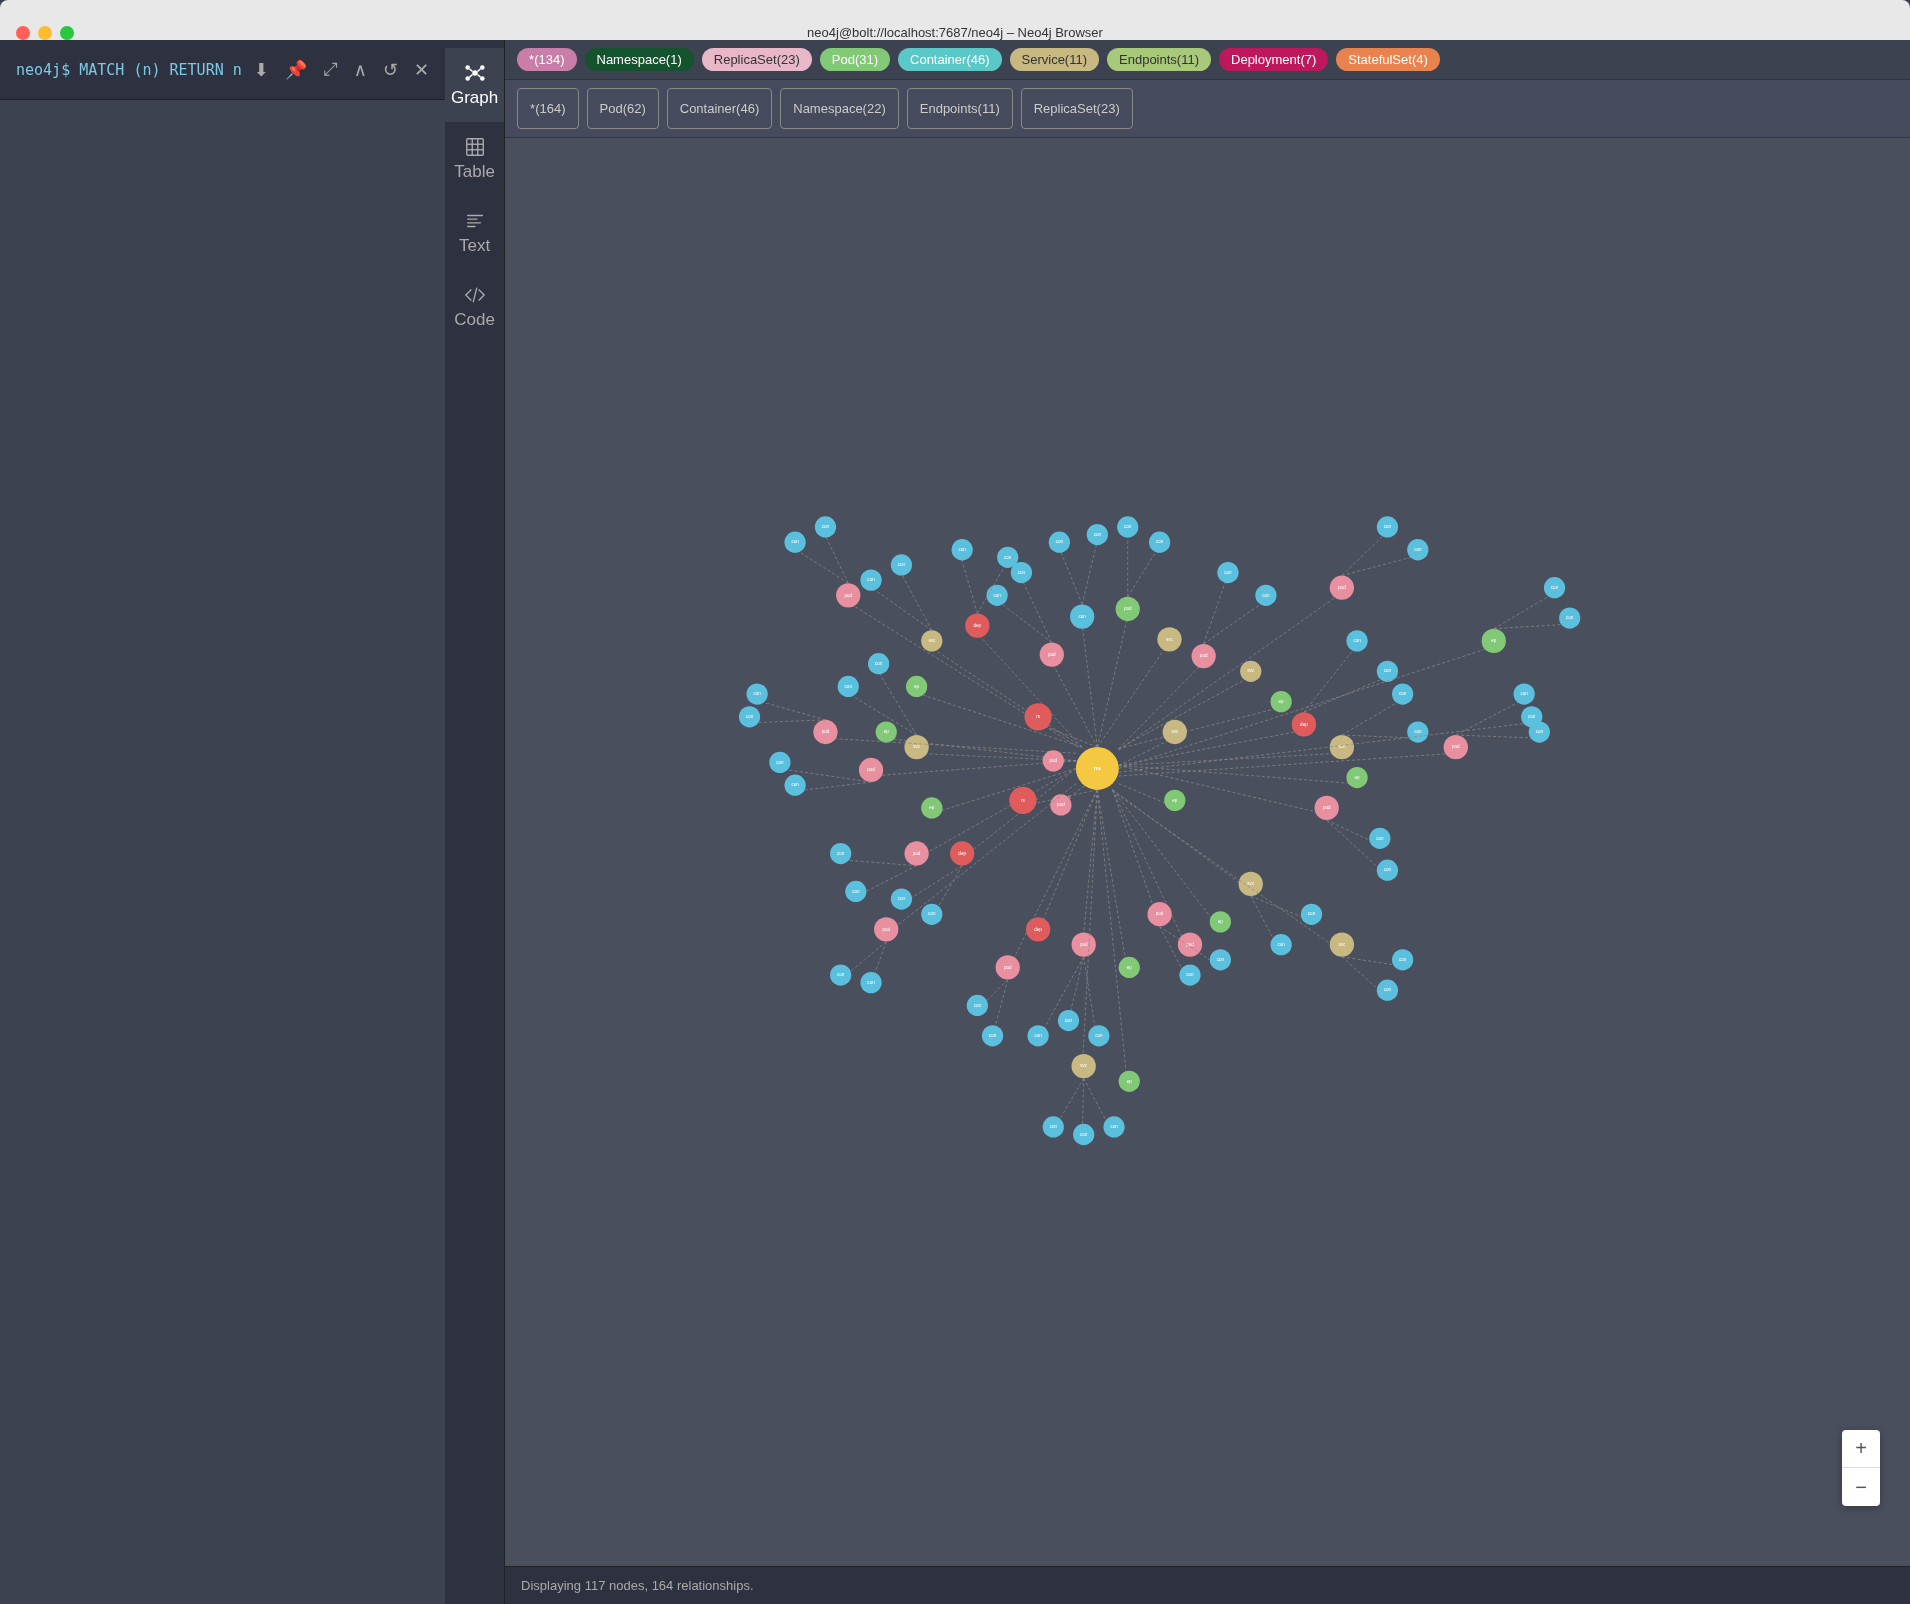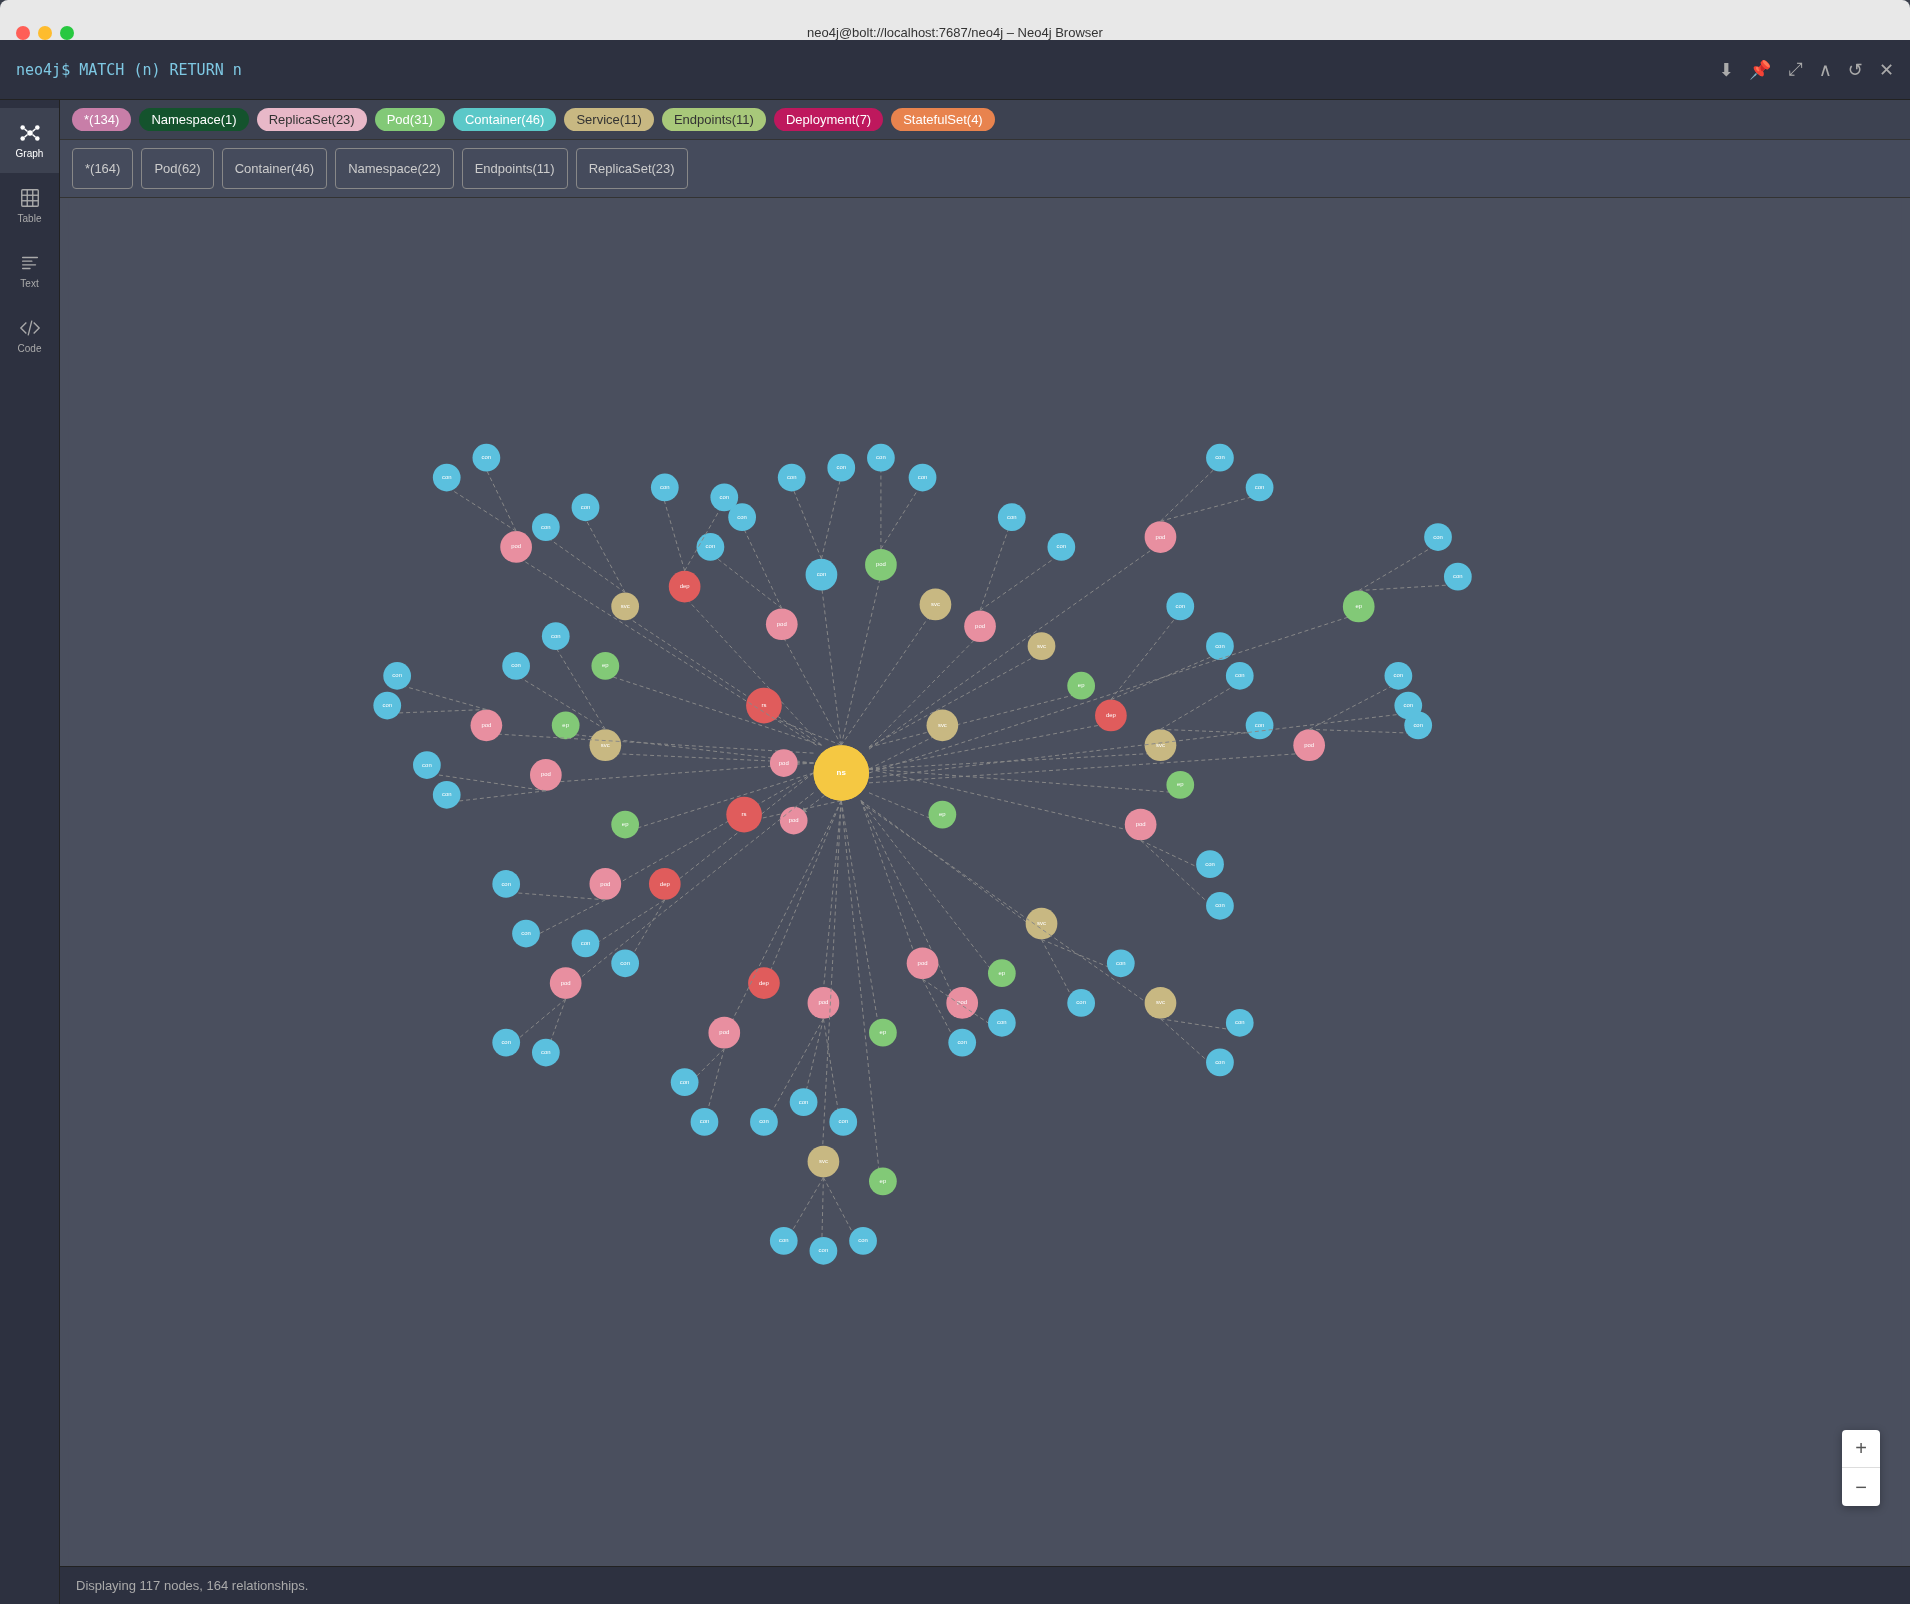--- a/index.html
+++ b/index.html
@@ -40,21 +40,21 @@
     .tb-max { background: #28c840; }
     .title-text {
       font-size: 13px;
       color: #333;
       font-weight: 500;
     }
 
     
     .app-container {
       display: flex;
-      flex-direction: column;
+      flex-direction: row;
       height: calc(100% - 40px);
       background: #3d4251;
     }
 
     
     .query-bar {
       background: #2d3140;
       height: 60px;
       display: flex;
       align-items: center;
@@ -99,21 +99,21 @@
     }
     .sidebar-item {
       width: 100%;
       display: flex;
       flex-direction: column;
       align-items: center;
       justify-content: center;
       padding: 14px 10px;
       cursor: pointer;
       color: #aaa;
-      font-size: 10px;
+      font-size: 17px;
       gap: 4px;
     }
     .sidebar-item.active {
       color: #fff;
       background: #3d4251;
     }
     .sidebar-item svg {
       width: 22px;
       height: 22px;
     }

